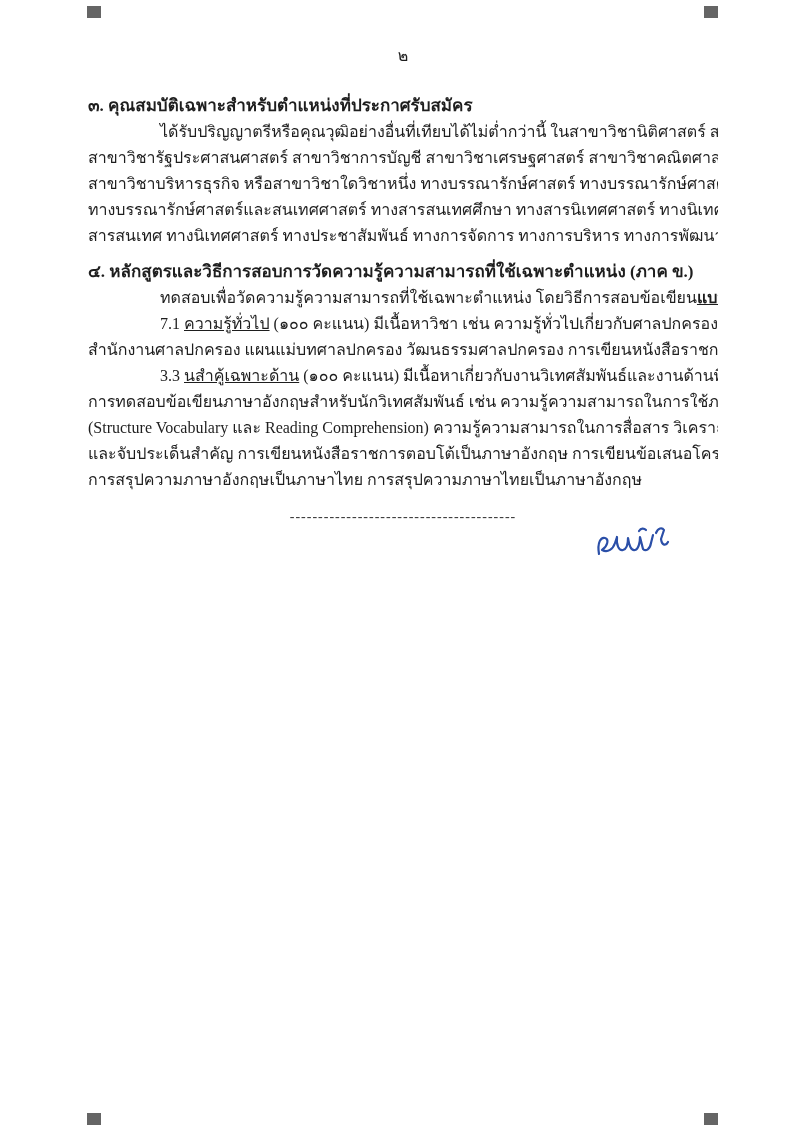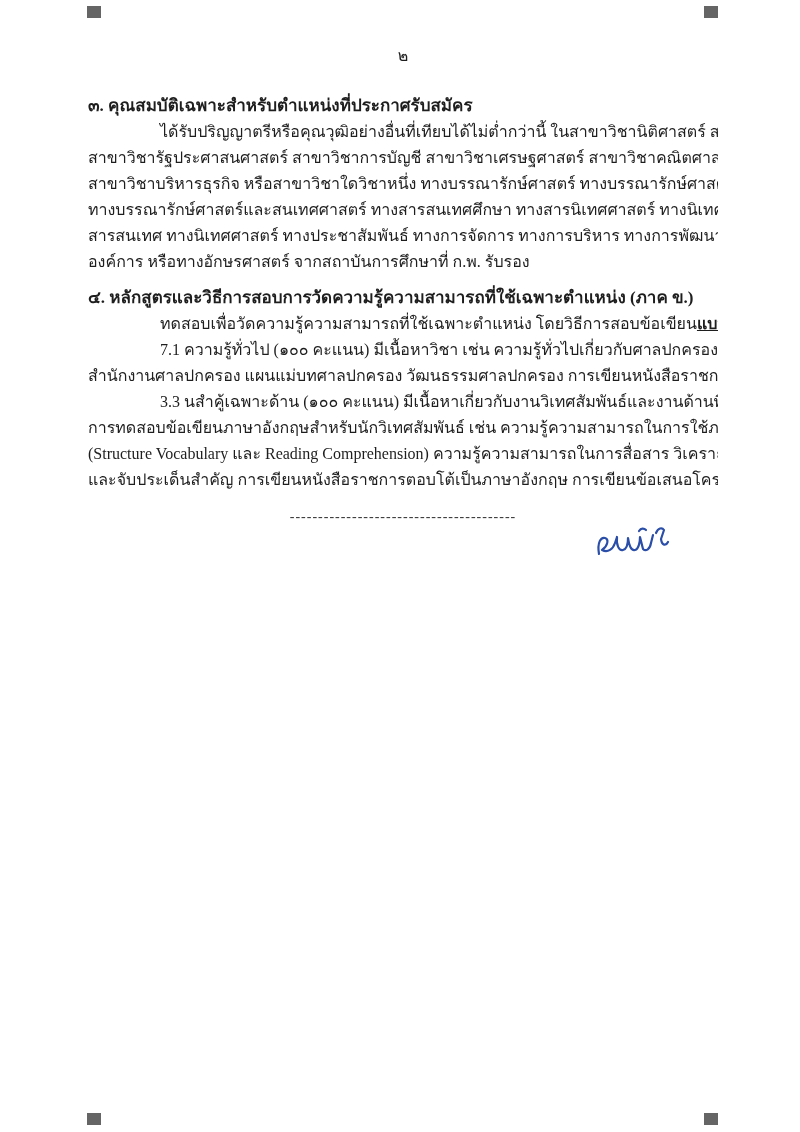--- a/index.html
+++ b/index.html
@@ -26,21 +26,21 @@
   }
   .line{
     font-size:16px;
     line-height:26px;
     white-space:nowrap;
     overflow:hidden;
   }
   .indent{padding-left:72px;}
   .sec-exam{margin-top:10px;}
   .bu{font-weight:bold;text-decoration:underline;}
-  .u{text-align:right;}
+  .u{text-decoration:underline;text-align:right;}
   .divider{
     margin-top:16px;
     text-align:center;
     font-size:14px;
     letter-spacing:1px;
     color:#3a3a3a;
   }
   .signature{
     position:absolute;
     left:592px;top:524px;
@@ -64,40 +64,40 @@
 
   <div class="page-number">๒</div>
 
   <section>
     <h2>๓. คุณสมบัติเฉพาะสำหรับตำแหน่งที่ประกาศรับสมัคร</h2>
     <div class="line indent">ได้รับปริญญาตรีหรือคุณวุฒิอย่างอื่นที่เทียบได้ไม่ต่ำกว่านี้ ในสาขาวิชานิติศาสตร์ สาขาวิชารัฐศาสตร์</div>
     <div class="line">สาขาวิชารัฐประศาสนศาสตร์ สาขาวิชาการบัญชี สาขาวิชาเศรษฐศาสตร์ สาขาวิชาคณิตศาสตร์และสถิติ หรือ</div>
     <div class="line">สาขาวิชาบริหารธุรกิจ หรือสาขาวิชาใดวิชาหนึ่ง ทางบรรณารักษ์ศาสตร์ ทางบรรณารักษ์ศาสตร์และสารนิเทศศาสตร์</div>
     <div class="line">ทางบรรณารักษ์ศาสตร์และสนเทศศาสตร์ ทางสารสนเทศศึกษา ทางสารนิเทศศาสตร์ ทางนิเทศศาสตร์และ</div>
     <div class="line">สารสนเทศ ทางนิเทศศาสตร์ ทางประชาสัมพันธ์ ทางการจัดการ ทางการบริหาร ทางการพัฒนาทรัพยากรมนุษย์และ</div>
-    <div class="line">องค์การ หรือทางอักษรศาสตร์ จากสถาบันการศึกษาที่ ก.พ. รับรอง</div>
   </section>
 
   <section class="sec-exam">
     <h2>๔. หลักสูตรและวิธีการสอบการวัดความรู้ความสามารถที่ใช้เฉพาะตำแหน่ง (ภาค ข.)</h2>
     <div class="line indent"><span>ทดสอบเพื่อวัดความรู้ความสามารถที่ใช้เฉพาะตำแหน่ง โดยวิธีการสอบข้อเขียน</span><span class="bu">แบบปรนัย</span></div>
 
     <div class="line indent">
       <span>7.1</span>
       <span class="u">ความรู้ทั่วไป</span><span> (๑๐๐ คะแนน) มีเนื้อหาวิชา เช่น ความรู้ทั่วไปเกี่ยวกับศาลปกครองและ</span>
     </div>
     <div class="line">สำนักงานศาลปกครอง แผนแม่บทศาลปกครอง วัฒนธรรมศาลปกครอง การเขียนหนังสือราชการ</div>
 
     <div class="line indent">
       <span>3.3</span>
       <span class="u">นสำคู้เฉพาะด้าน</span><span> (๑๐๐ คะแนน) มีเนื้อหาเกี่ยวกับงานวิเทศสัมพันธ์และงานด้านพิธีการ</span>
     </div>
     <div class="line">การทดสอบข้อเขียนภาษาอังกฤษสำหรับนักวิเทศสัมพันธ์ เช่น ความรู้ความสามารถในการใช้ภาษาอังกฤษ</div>
     <div class="line">(Structure Vocabulary และ Reading Comprehension) ความรู้ความสามารถในการสื่อสาร วิเคราะห์ สรุป</div>
     <div class="line">และจับประเด็นสำคัญ การเขียนหนังสือราชการตอบโต้เป็นภาษาอังกฤษ การเขียนข้อเสนอโครงการเป็นภาษาอังกฤษ</div>
+    <div class="line">การสรุปความภาษาอังกฤษเป็นภาษาไทย การสรุปความภาษาไทยเป็นภาษาอังกฤษ</div>
   </section>
 
   <div class="divider">----------------------------------------</div>
 
   <svg class="signature" viewBox="0 0 84 42" aria-hidden="true">
     <path d="M7 30 C5 18 9 13 13 14 C17 15 16 22 10 26 C16 29 21 25 23 19 L25 13 C24 21 27 27 31 26 C35 25 36 18 36 14 C37 21 39 27 43 26 C47 25 48 17 48 13 L51 25 C54 28 58 25 59 19 L61 11 M47 7 C49 4 52 4 54 6 M64 9 C66 4 70 3 72 6 L69 15 C70 22 74 22 76 18" fill="none" stroke-width="2.2" stroke-linecap="round" stroke-linejoin="round" stroke="#2b4fa8"></path>
   </svg>
 
   <div class="scan-mark tl"></div>
   <div class="scan-mark tr"></div>

